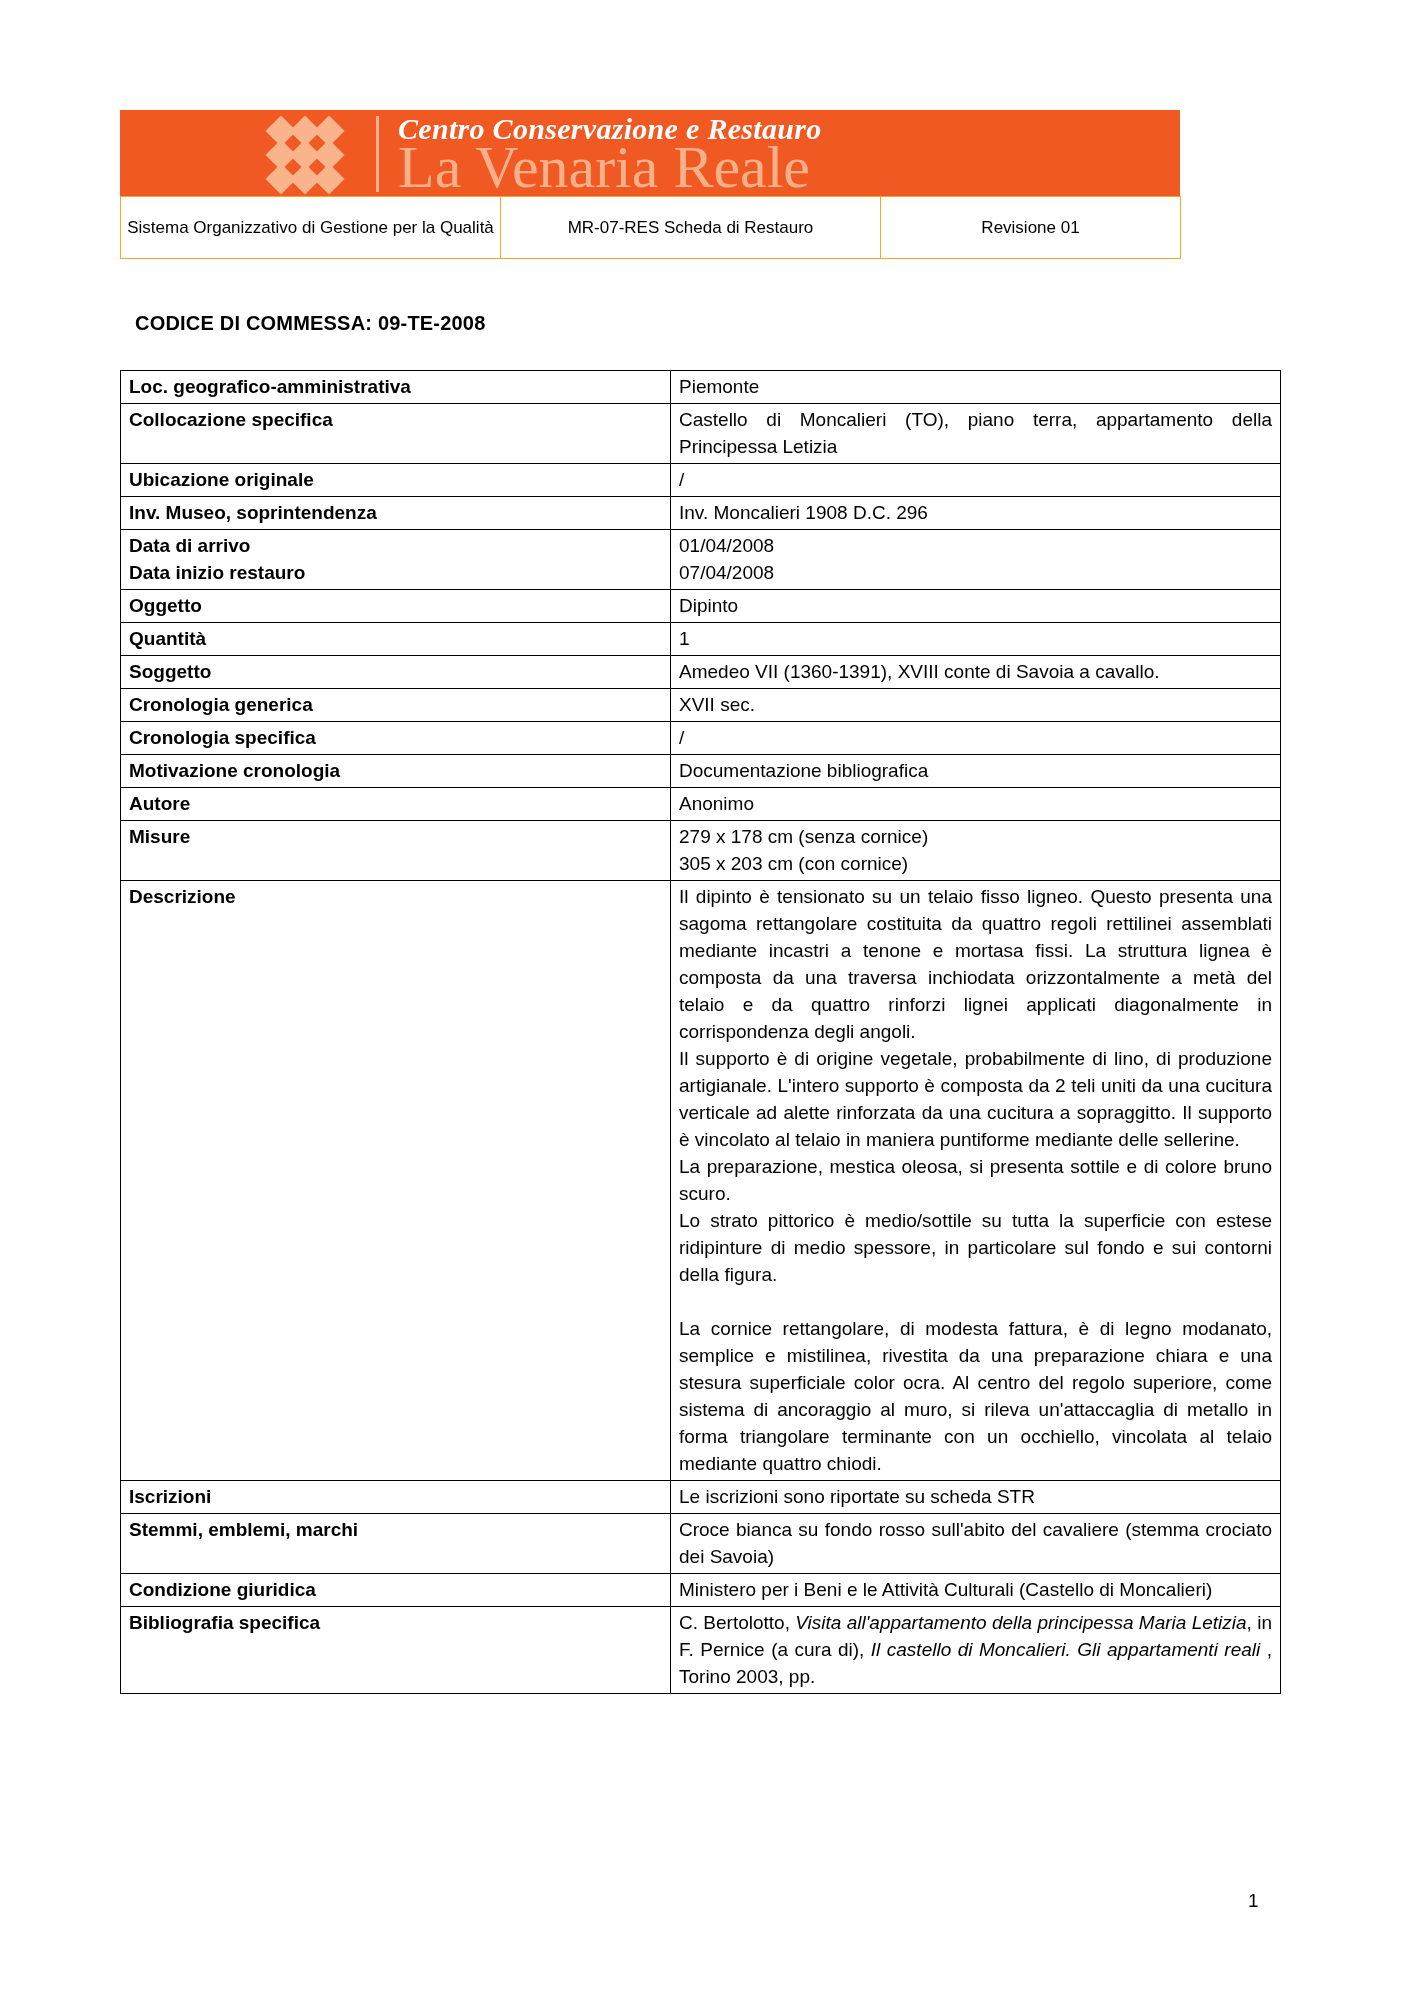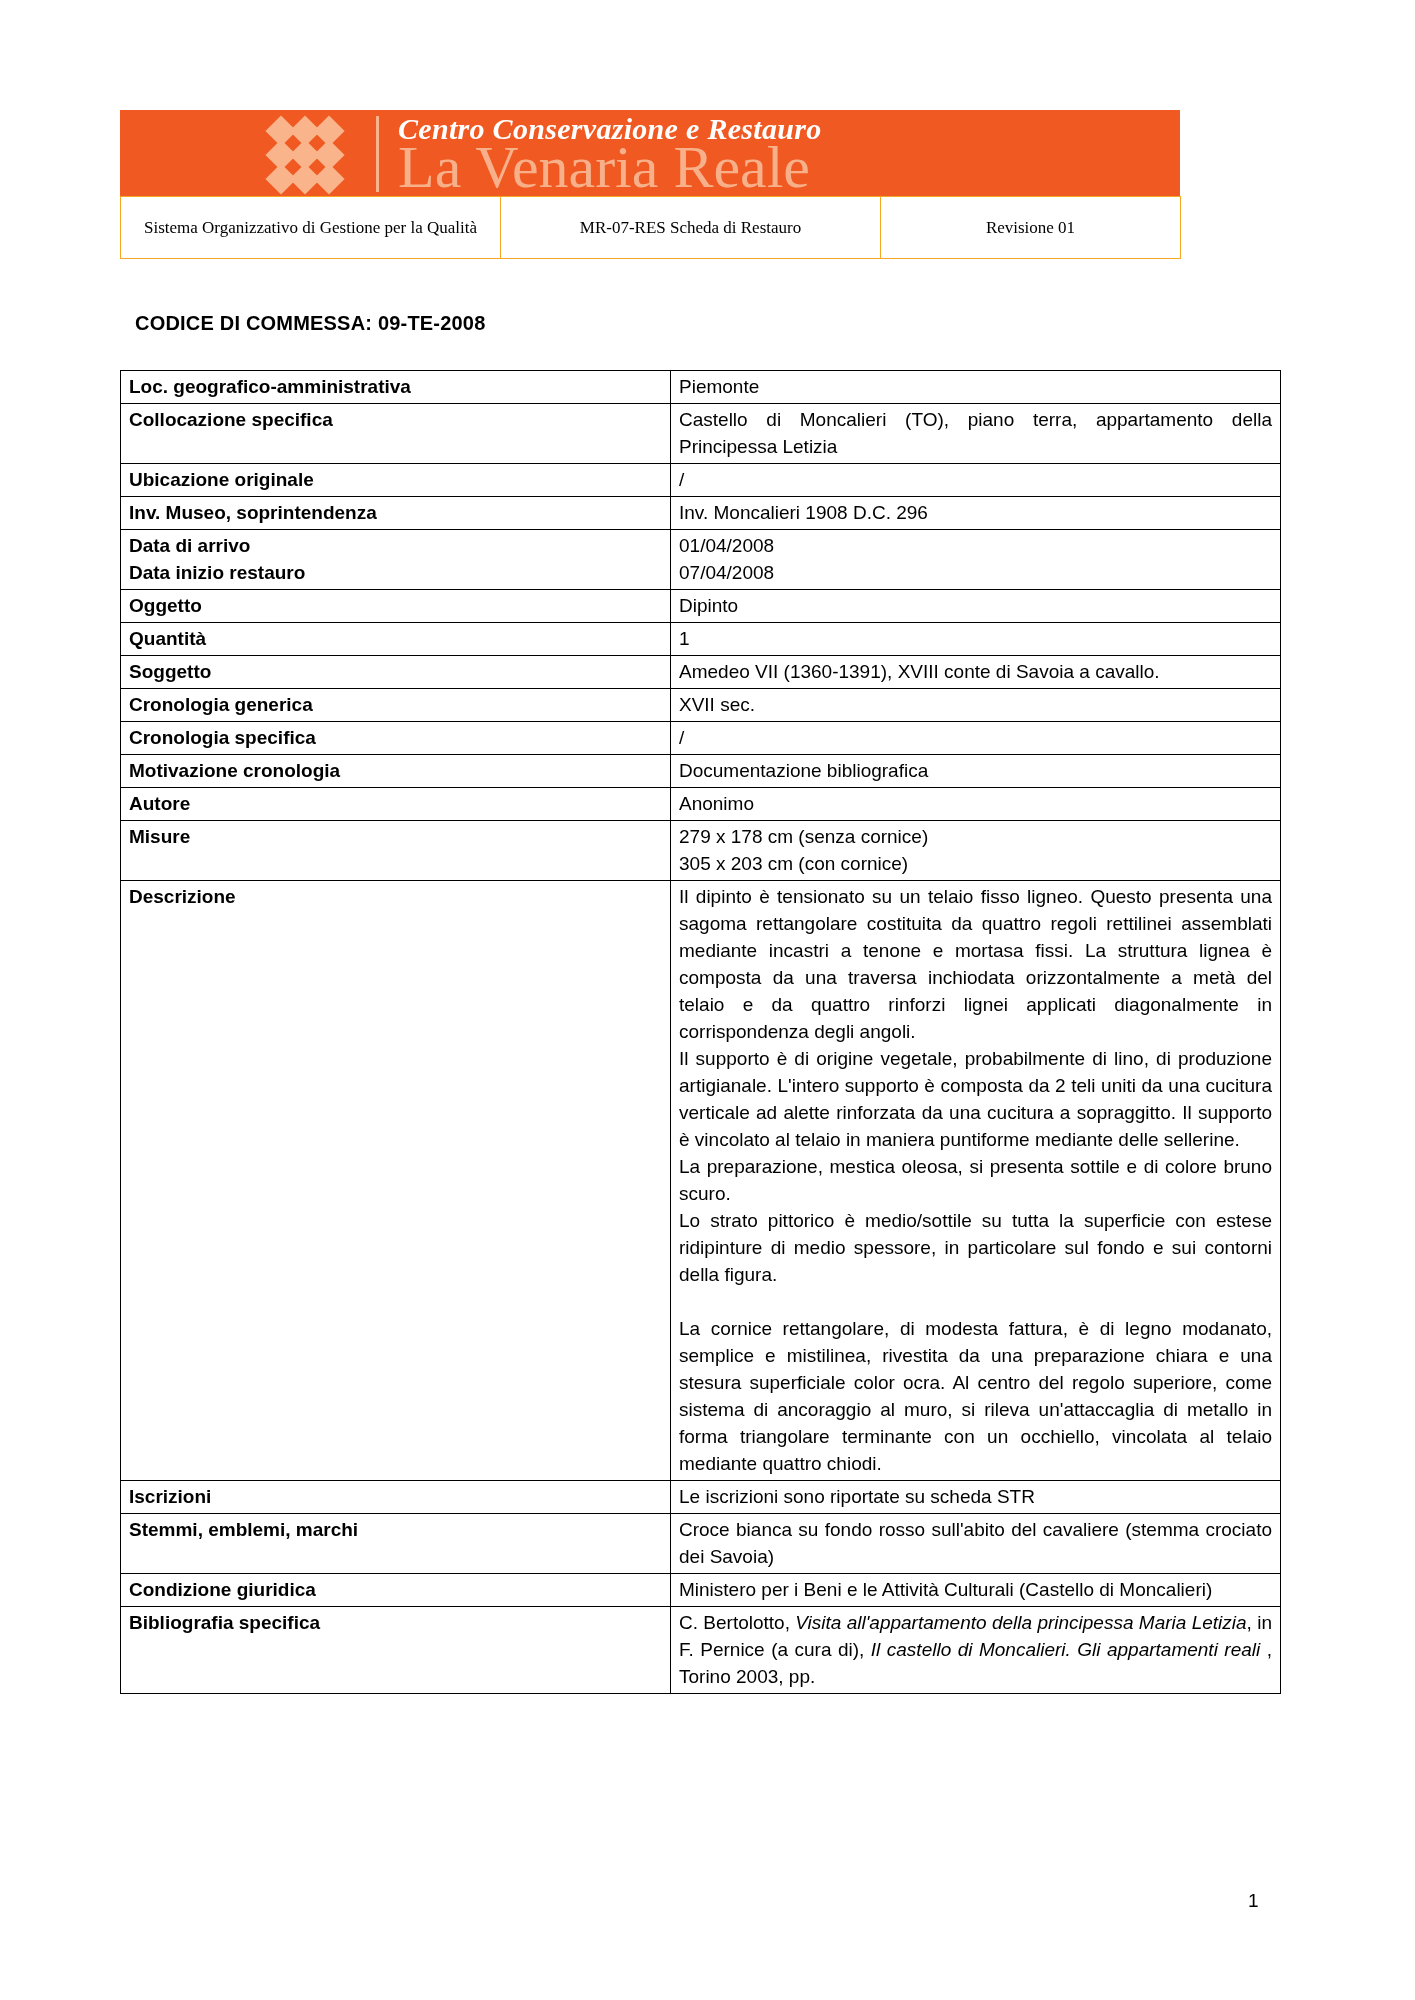--- a/index.html
+++ b/index.html
@@ -89,21 +89,20 @@
     table-layout: fixed;
   }
   table.header-table td {
     border: 1.5px solid #F5A623;
     text-align: center;
     vertical-align: middle;
     font-size: 17px;
     line-height: 23px;
     padding: 8px 6px;
     height: 62px;
-    font-family: Liberation Serif, serif;
   }
 
   
   .commessa {
     position: absolute;
     left: 135px;
     top: 312px;
     font-size: 20px;
     font-weight: bold;
     letter-spacing: 0.2px;

